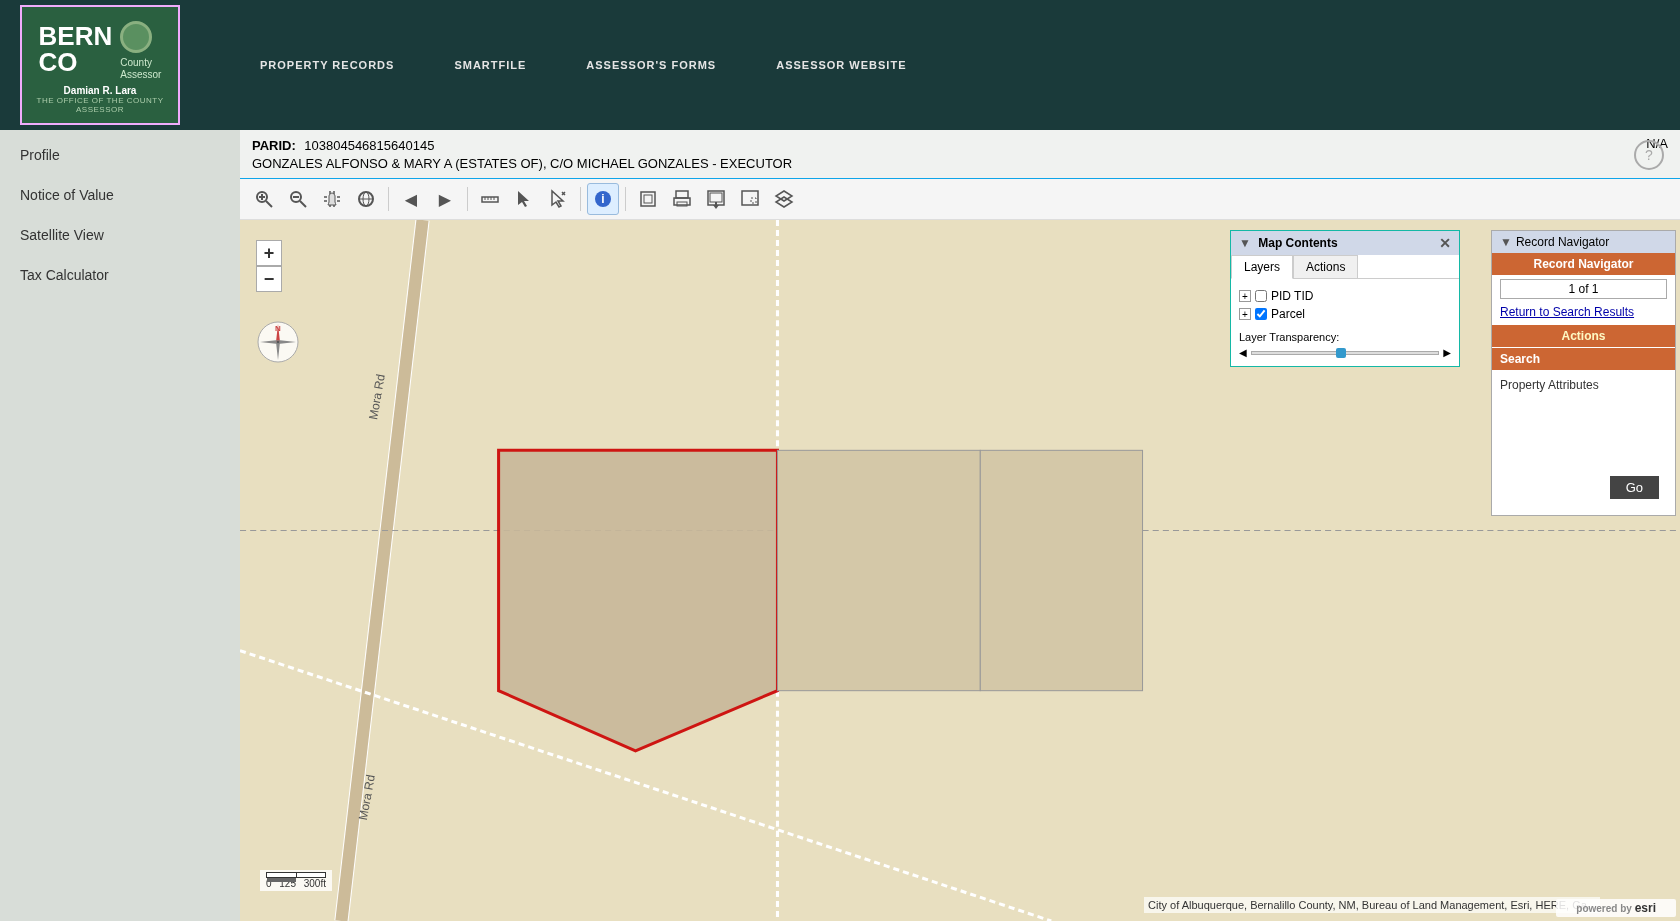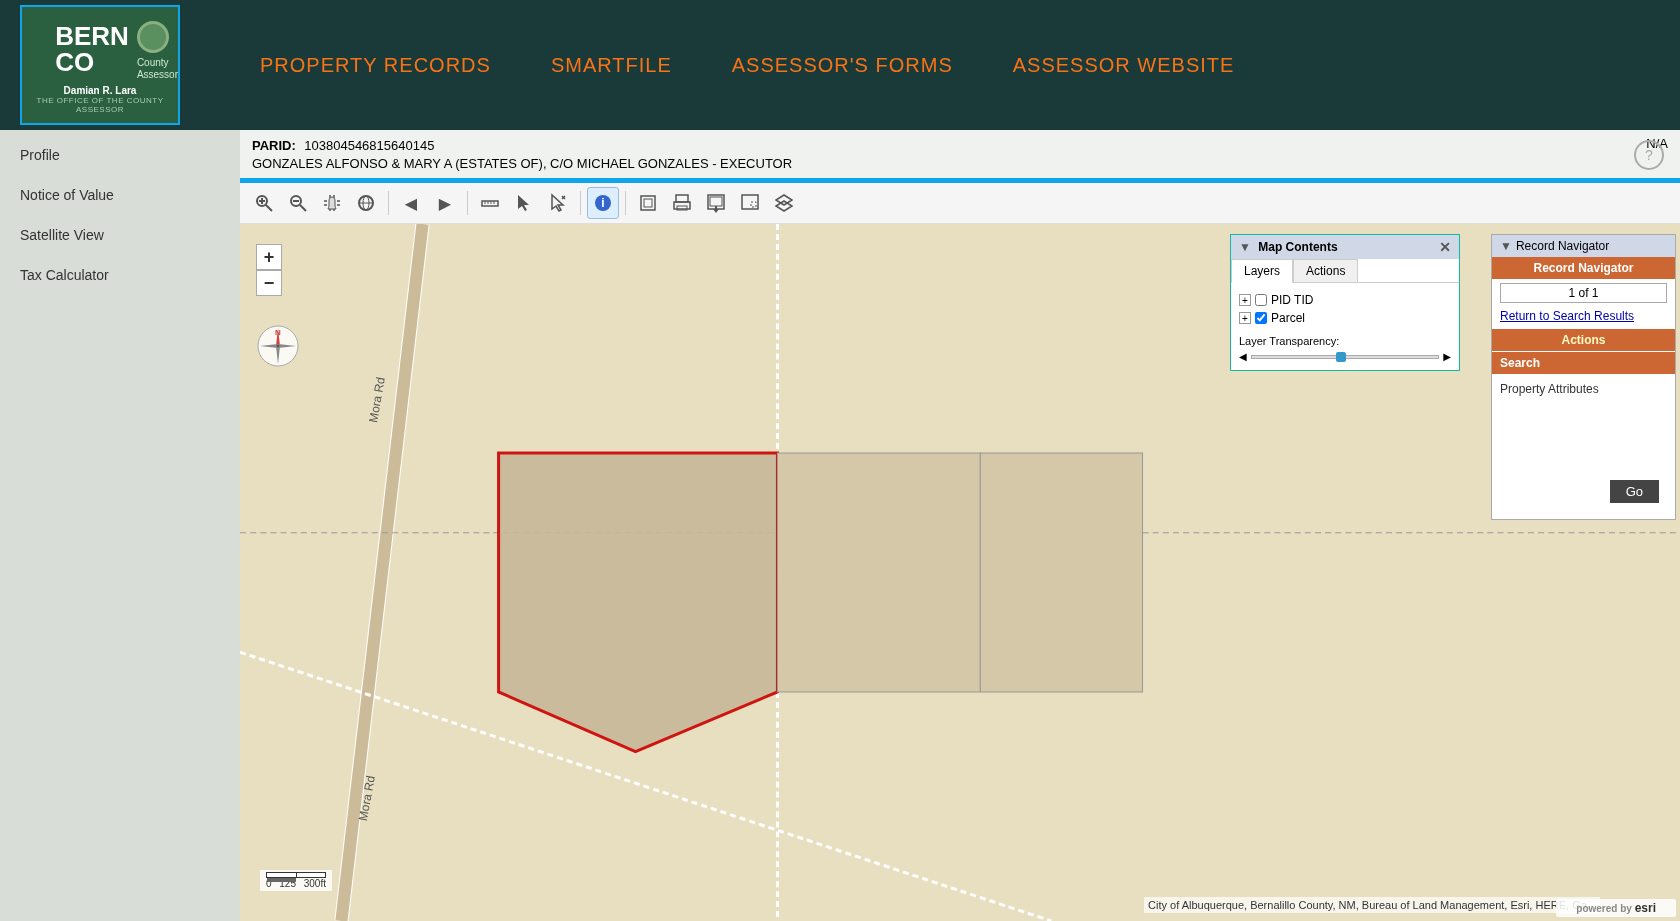--- a/index.html
+++ b/index.html
@@ -12,43 +12,43 @@
       align-items: center;
       height: 130px;
       padding: 0 20px;
     }
     .logo-box {
       background: #2a6040;
       width: 160px;
       height: 120px;
       display: flex;
       flex-direction: column;
-      align-items: flex-end;
+      align-items: center;
       justify-content: center;
-      border: 2px solid #0ea5e9;
+      border: 2px solid #f0abfc;
       flex-shrink: 0;
     }
     .logo-circle {
       width: 40px;
       height: 40px;
       border-radius: 50%;
       background: #5a9060;
       border: 3px solid #8ab080;
       margin: 4px 0;
     }
     .nav-menu {
       display: flex;
       gap: 60px;
       margin-left: 80px;
       align-items: center;
     }
     .nav-item {
-      color: #f97316;
-      font-size: 20px;
-      font-weight: normal;
+      color: #e5e5e5;
+      font-size: 11px;
+      font-weight: bold;
       letter-spacing: 1px;
       cursor: pointer;
       text-decoration: none;
     }
 
     .help-btn {
       margin-left: auto;
       width: 30px;
       height: 30px;
       border-radius: 50%;
@@ -95,21 +95,21 @@
       flex: 1;
       display: flex;
       flex-direction: column;
       background: #e8eae8;
     }
 
     
     .property-bar {
       background: #f0f2f0;
       padding: 6px 12px;
-      border-bottom: 5px solid #0ea5e9;
+      border-bottom: 1px solid #0ea5e9;
     }
 
     
     .map-toolbar {
       background: #f5f5f5;
       border-bottom: 1px solid #ddd;
       padding: 4px 8px;
       display: flex;
       align-items: center;
       gap: 2px;

